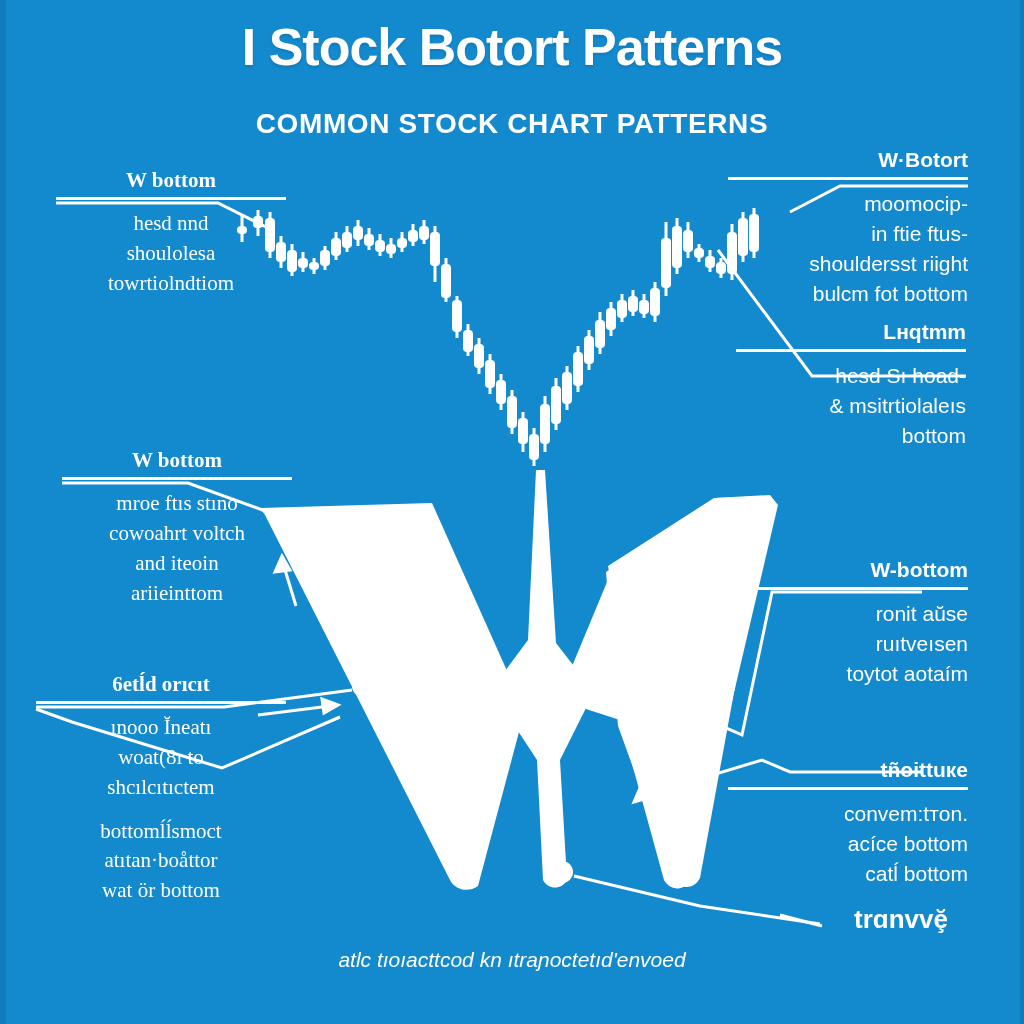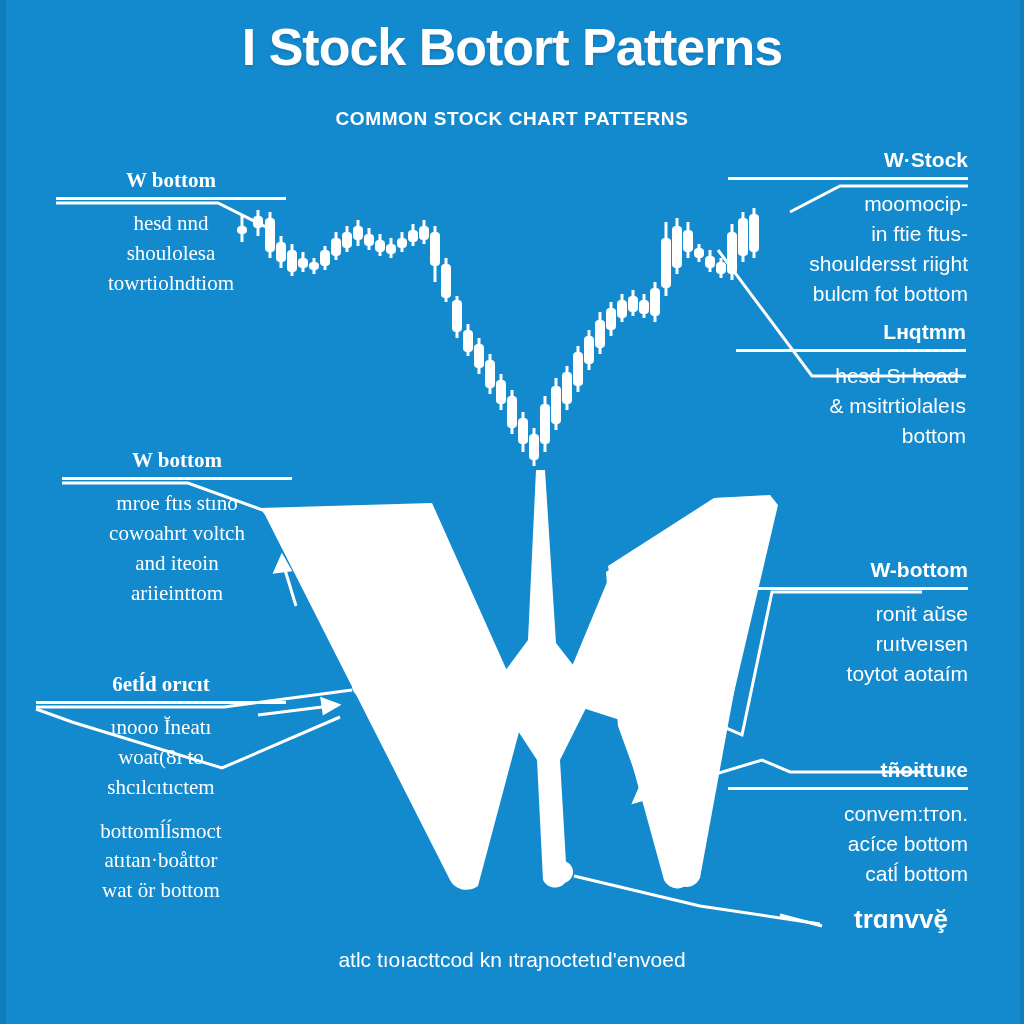--- a/index.html
+++ b/index.html
@@ -41,21 +41,21 @@
     font-weight: bold;
     letter-spacing: -1px;
     line-height: 1.05;
     text-shadow: 0 2px 3px rgba(0,0,0,0.12);
   }
   #subtitle {
     position: absolute;
     left: 0; right: 0;
     top: 108px;
     text-align: center;
-    font-size: 19px;
+    font-size: 28px;
     font-weight: bold;
     letter-spacing: 0.6px;
   }
 
   
   .ann {
     position: absolute;
   }
   .ann .head {
     font-size: 21px;
@@ -83,20 +83,21 @@
     width: 1024px; height: 1024px;
     pointer-events: none;
   }
 
   #caption {
     position: absolute;
     left: 0; right: 0;
     top: 948px;
     text-align: center;
     font-size: 21px;
+    font-style: italic;
   }
 </style>
 </head>
 <body>
 
 <div id="poster">
 
   <div id="edge-left"></div>
   <div id="edge-right"></div>
 
@@ -262,21 +263,21 @@
     </g>
   </svg>
 
   <div class="ann left" style="left:56px; top:168px; width:230px;">
     <div class="head">W bottom</div>
     <div class="rule"></div>
     <div class="body">hesd nnd<br>shoulolesa<br>towrtiolndtiom</div>
   </div>
 
   <div class="ann right" style="right:56px; top:148px; width:240px;">
-    <div class="head">W·Stock</div>
+    <div class="head">W·Botort</div>
     <div class="rule"></div>
     <div class="body">moomocip-<br>in ftie ftus-<br>shouldersst riight<br>bulcm fot bottom</div>
   </div>
 
   <div class="ann right" style="right:58px; top:320px; width:230px;">
     <div class="head">Lнqtmm</div>
     <div class="rule"></div>
     <div class="body">hesd Sı hoad-<br>&amp; msitrtiolaleıs<br>bottom</div>
   </div>
 

